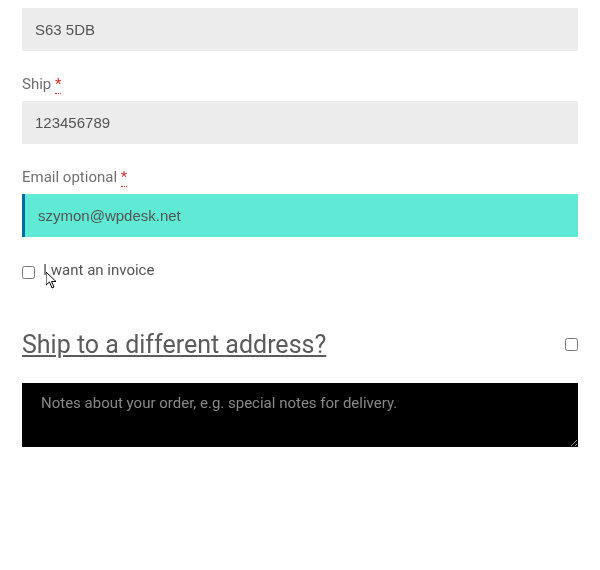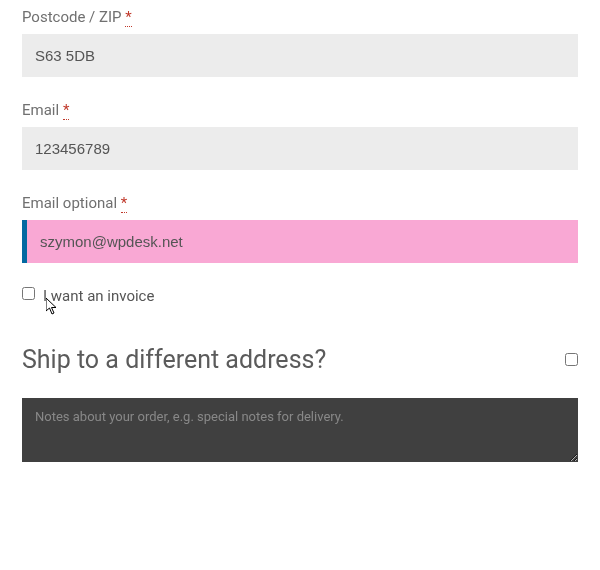--- a/index.html
+++ b/index.html
@@ -32,27 +32,27 @@
     .text-input {
       width: 100%;
       padding: 13px 13px;
       font-size: 15px;
       color: #555;
       background: #ececec;
       border: none;
       outline: none;
     }
     .text-input.active {
-      border-left: 5px solid #0369a1;
-      background: #f9a8d4;
+      border-left: 3px solid #0369a1;
+      background: #5eead4;
     }
     .checkbox-row {
       display: flex;
-      align-items: flex-start;
-      margin-bottom: 40px;
+      align-items: flex-end;
+      margin-bottom: 51px;
       position: relative;
     }
     .checkbox-input {
       width: 13px;
       height: 13px;
       margin-right: 8px;
       cursor: pointer;
     }
     .checkbox-label {
       font-size: 15px;
@@ -68,56 +68,53 @@
     .ship-heading-row {
       display: flex;
       align-items: center;
       justify-content: space-between;
       margin-bottom: 24px;
     }
     .ship-heading {
       font-size: 25px;
       font-weight: 400;
       color: #5b5b5b;
+      text-decoration: underline;
     }
     .ship-checkbox {
       width: 13px;
       height: 13px;
       cursor: pointer;
     }
     .textarea-input {
       width: 100%;
-      padding: 11px 13px;
-      font-size: 13px;
+      padding: 11px 19px;
+      font-size: 15px;
       color: #999;
-      background: #404040;
+      background: #000000;
       border: none;
       outline: none;
       resize: both;
       min-height: 64px;
       font-family: inherit;
     }
     .textarea-input::placeholder {
       color: #888;
     }
   </style>
 </head>
 <body>
 
 <div class="field-group">
-  <label class="field-label">
-    <span>Postcode / ZIP</span>
-    <span class="required">*</span>
-  </label>
   <input type="text" class="text-input" value="S63 5DB" style="">
 </div>
 
 <div class="field-group">
   <label class="field-label">
-    <span>Email</span>
+    <span>Ship</span>
     <span class="required">*</span>
   </label>
   <input type="text" class="text-input" value="123456789" style="">
 </div>
 
 <div class="field-group">
   <label class="field-label">
     <span>Email optional</span>
     <span class="required">*</span>
   </label>

